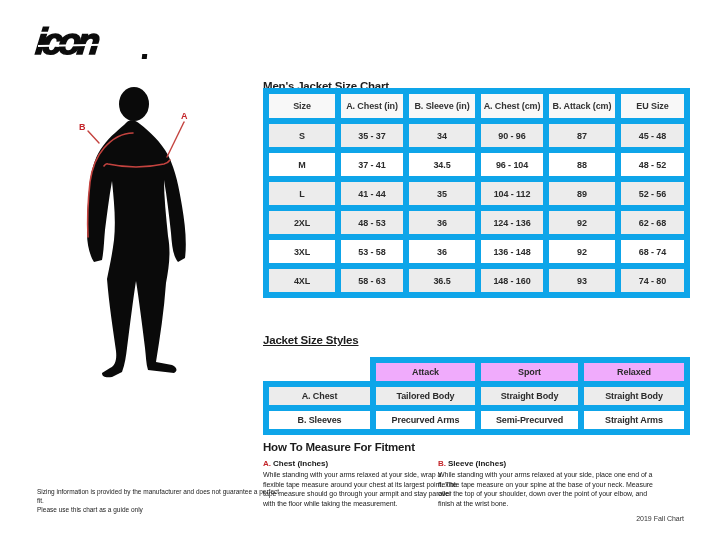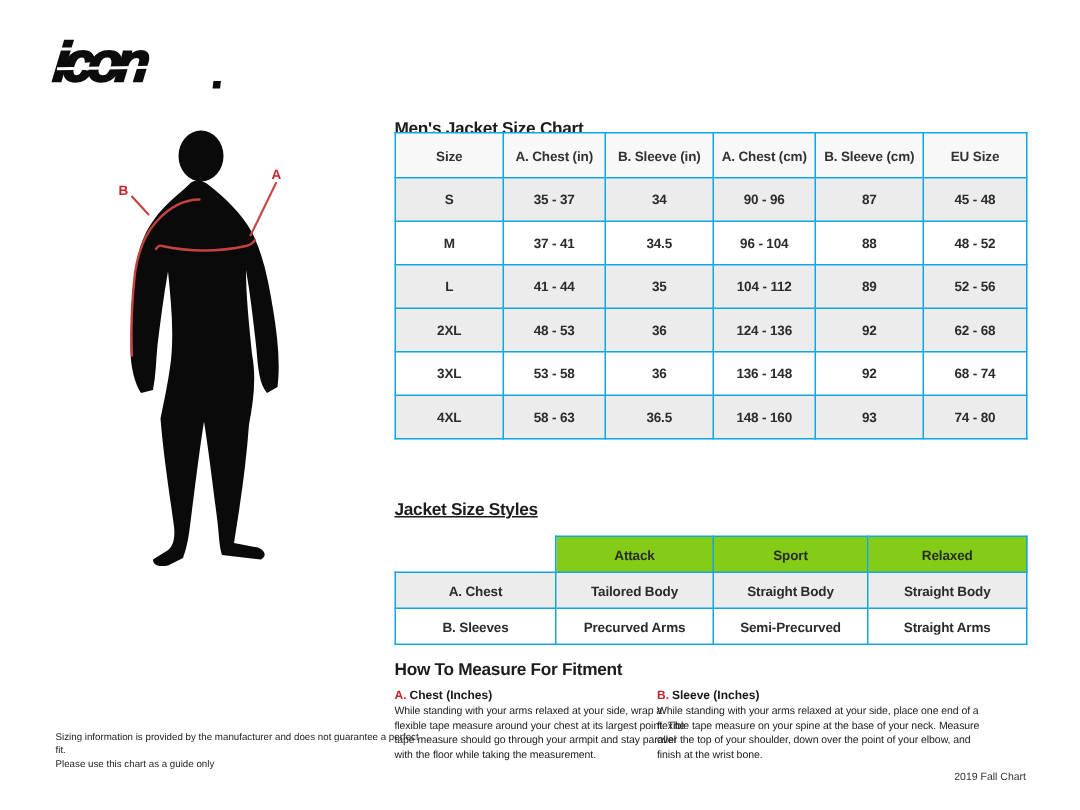--- a/index.html
+++ b/index.html
@@ -23,30 +23,30 @@
   .figure svg { width:100%; height:100%; display:block; }
   .fig-label { font:bold 9px "Liberation Sans",sans-serif; fill:#c4262b; }
 
   
   .sec-title { position:absolute; left:263px; font-size:11.5px; font-weight:bold; color:#1c1c1c; letter-spacing:-0.2px; }
   #title-size    { top:80px; }
   #title-styles  { top:334px;text-decoration:underline; }
   #title-measure { top:441px; }
 
   table { border-collapse:collapse; table-layout:fixed; position:absolute; left:263px; background:#ffffff; }
-  th, td { border:1px solid #0ea5e9; text-align:center; vertical-align:middle;
+  th, td { border:6px solid #0ea5e9; text-align:center; vertical-align:middle;
            font-size:9px; font-weight:bold; color:#2b2b2b; letter-spacing:-0.1px; }
   tr.shaded td { background:#ececec; }
 
   #size-table { top:88px; width:421px; }
   #size-table th { height:30px; background:#f8f8f8; color:#333; }
   #size-table td { height:29px; }
 
   #style-table { top:357px; width:421px; }
-  #style-table th { height:24px; background:#84cc16; }
+  #style-table th { height:24px; background:#f0abfc; }
   #style-table td { height:24px; }
   #style-table th.blank { border:none; background:transparent; }
 
   .measure-col { position:absolute; top:459px; }
   #measure-a { left:263px; width:197px; }
   #measure-b { left:438px; width:224px; }
   .m-head { font-size:8px; font-weight:bold; color:#171717; margin-bottom:2px; }
   .m-head .red { color:#c4262b; margin-right:2px; }
   .m-body { font-size:7px; line-height:9.6px; color:#1a1a1a; letter-spacing:-0.05px; }
 
@@ -121,21 +121,21 @@
       <col style="width:68px">
         <col style="width:72px">
         <col style="width:69px">
     </colgroup>
     <thead>
         <tr>
           <th>Size</th>
           <th>A. Chest (in)</th>
           <th>B. Sleeve (in)</th>
           <th>A. Chest (cm)</th>
-          <th>B. Sleeve (cm)</th>
+          <th>B. Attack (cm)</th>
           <th>EU Size</th>
         </tr>
       </thead>
     <tbody>
         <tr class="shaded">
           <td>S</td>
           <td>35 - 37</td>
           <td>34</td>
           <td>90 - 96</td>
           <td>87</td>

